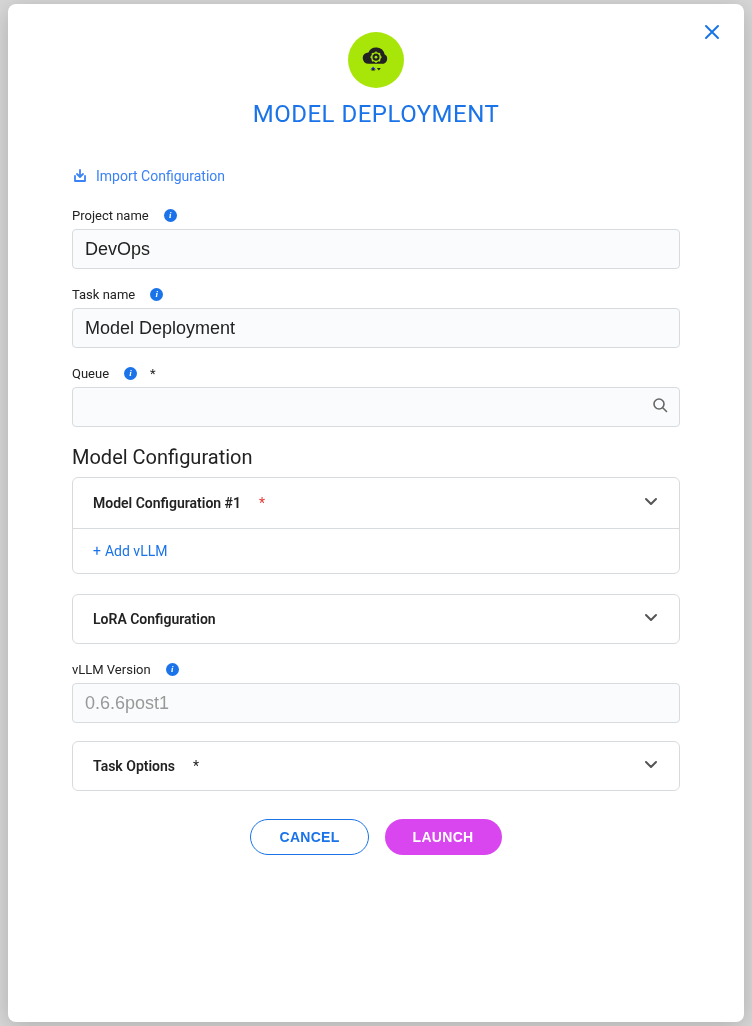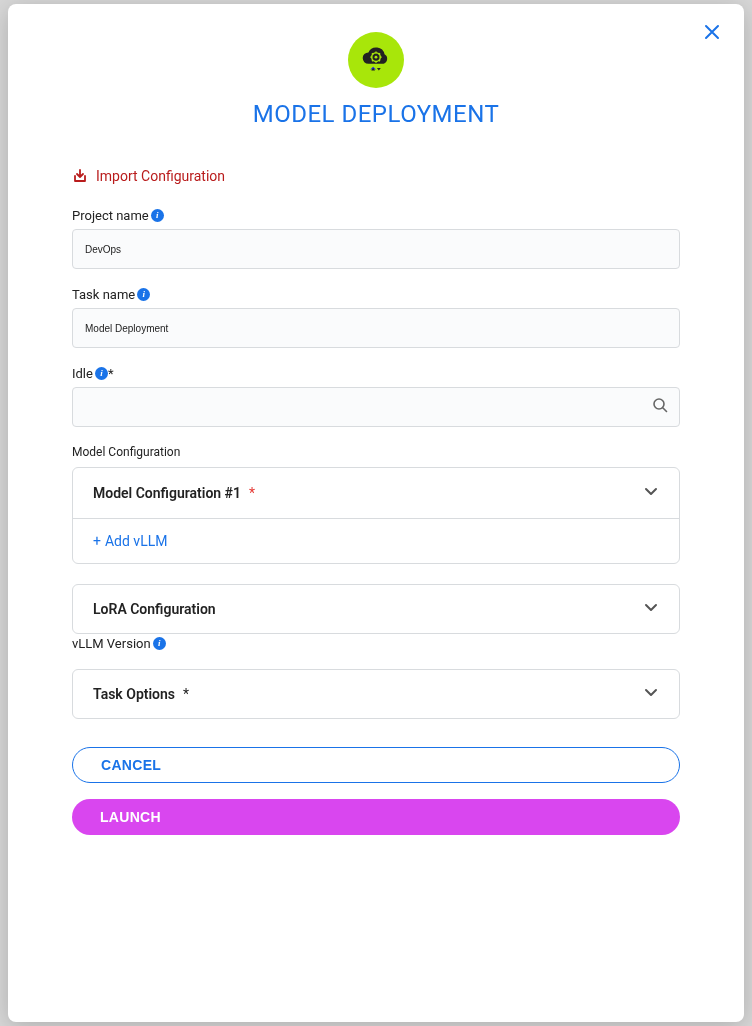--- a/index.html
+++ b/index.html
@@ -58,35 +58,35 @@
       color: #1a73e8;
       font-size: 24px;
       font-weight: 400;
       letter-spacing: 0.5px;
       margin-bottom: 40px;
     }
     .link-row {
       display: flex;
       align-items: center;
       gap: 8px;
-      color: #b91c1c;
+      color: #3b82f6;
       font-size: 14px;
       cursor: pointer;
       margin-bottom: 24px;
     }
     .form-group {
       margin-bottom: 18px;
     }
     .form-label {
       font-size: 13px;
       color: #222;
       margin-bottom: 6px;
       display: flex;
       align-items: center;
-      gap: 2px;
+      gap: 15px;
     }
     .info-icon {
       width: 13px;
       height: 13px;
       border-radius: 50%;
       background: #1a73e8;
       color: #fff;
       font-size: 9px;
       font-weight: bold;
       font-style: italic;
@@ -99,86 +99,85 @@
     .req-star {
       color: #222;
       margin-left: -2px;
     }
     .text-input {
       width: 100%;
       height: 40px;
       border: 1px solid #d8dbde;
       border-radius: 4px;
       padding: 0 12px;
-      font-size: 10px;
+      font-size: 18px;
       color: #222;
       background: #fafbfc;
       outline: none;
     }
     .text-input::placeholder { color: #999; }
     .search-wrap { position: relative; }
     .search-icon-in {
       position: absolute;
       right: 12px;
       top: 50%;
       transform: translateY(-50%);
       color: #666;
       pointer-events: none;
     }
     .section-label {
-      font-size: 12px;
+      font-size: 20px;
       color: #222;
       margin-bottom: 8px;
     }
     .panel-stack {
       border: 1px solid #d8dbde;
       border-radius: 6px;
       overflow: hidden;
       margin-bottom: 20px;
     }
     .panel-row {
       display: flex;
       align-items: center;
       justify-content: space-between;
       padding: 0 20px;
       height: 50px;
       cursor: pointer;
     }
     .panel-row.standalone {
       border: 1px solid #d8dbde;
       border-radius: 6px;
-      margin-bottom: 2px;
+      margin-bottom: 18px;
     }
     .panel-title {
       font-size: 14px;
       font-weight: 600;
       color: #222;
       display: flex;
       align-items: center;
-      gap: 8px;
+      gap: 18px;
     }
     .panel-star { color: #e53935; font-weight: 400; }
     .panel-star-dark { color: #222; font-weight: 400; }
     .chevron { color: #555; }
     .add-item-row {
       border-top: 1px solid #d8dbde;
       padding: 14px 20px;
       color: #1a73e8;
       font-size: 14px;
       display: flex;
       align-items: center;
       gap: 4px;
       cursor: pointer;
     }
     .footer {
       display: flex;
       justify-content: center;
       gap: 16px;
       margin-top: 28px;
-      flex-direction: column;
     }
     .btn {
       height: 36px;
       border-radius: 18px;
       padding: 0 28px;
       font-size: 14px;
       font-weight: 600;
       letter-spacing: 0.3px;
       cursor: pointer;
       display: flex;
@@ -251,21 +250,21 @@
     <div class="form-group">
       <div class="form-label">
         <span>Task name</span>
         <span class="info-icon">i</span>
       </div>
       <input class="text-input" type="text" value="Model Deployment" style="">
     </div>
 
     <div class="form-group">
       <div class="form-label">
-        <span>Idle</span>
+        <span>Queue</span>
         <span class="info-icon">i</span>
         <span class="req-star">*</span>
       </div>
       <div class="search-wrap">
         <input class="text-input" type="text" value="" style="">
         <span class="search-icon-in">
           <svg width="16" height="16" viewBox="0 0 16 16">
               <circle cx="7" cy="7" r="5" fill="none" stroke="currentColor" stroke-width="1.6"></circle>
               <line x1="11" y1="11" x2="14.5" y2="14.5" stroke="currentColor" stroke-width="1.6" stroke-linecap="round"></line>
             </svg>
@@ -301,20 +300,21 @@
       </span>
     </div>
 
 
 
     <div class="form-group">
       <div class="form-label">
         <span>vLLM Version</span>
         <span class="info-icon">i</span>
       </div>
+      <input class="text-input" type="text" placeholder="0.6.6post1" style="">
     </div>
 
     <div class="panel-row standalone">
       <div class="panel-title">
         <span>Task Options</span>
         <span class="panel-star-dark">*</span>
       </div>
       <span class="chevron">
         <svg width="16" height="16" viewBox="0 0 16 16">
             <path d="M3 6 l5 5 l5-5" fill="none" stroke="currentColor" stroke-width="2" stroke-linecap="round" stroke-linejoin="round"></path>

